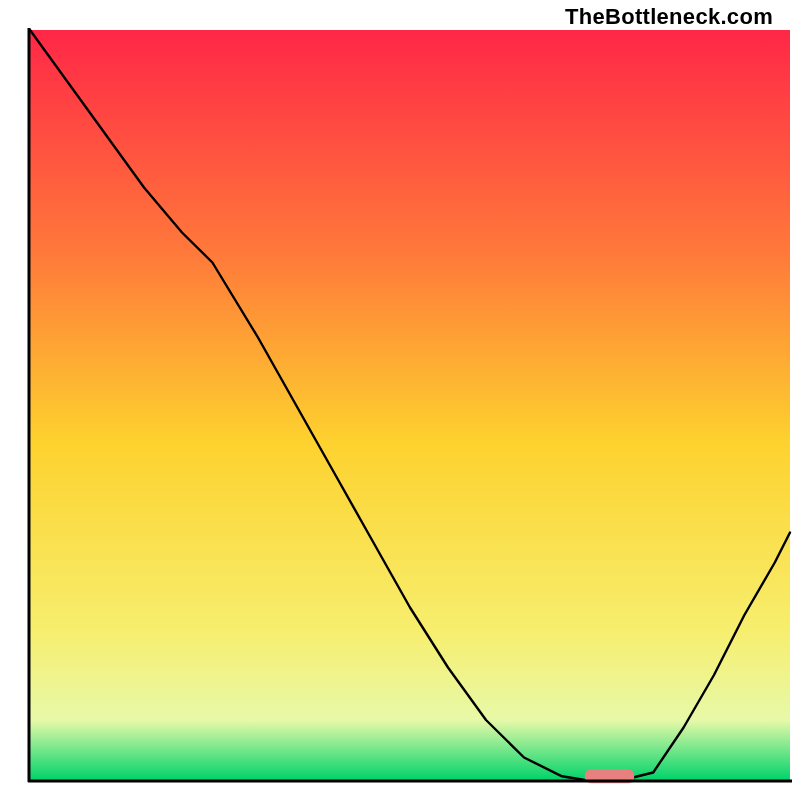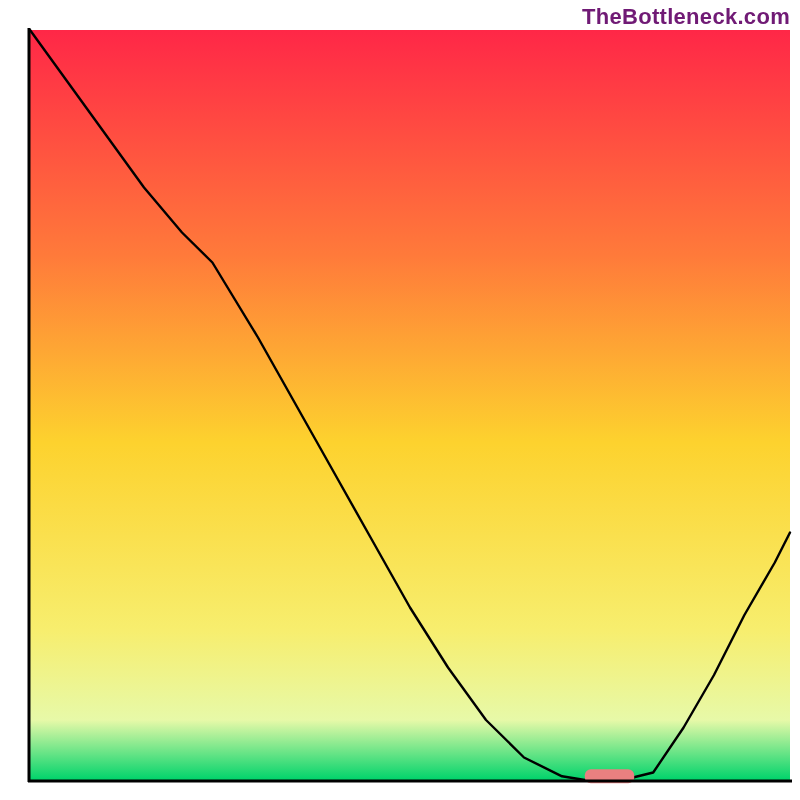--- a/index.html
+++ b/index.html
@@ -1,17 +1,17 @@
 <!DOCTYPE html>
 <html><head>
 <meta charset="utf-8">
 <style>
   html,body{margin:0;padding:0;width:800px;height:800px;background:#fff;font-family:Arial,Helvetica,sans-serif}
   .container{position:relative;width:800px;height:800px}
-  .watermark{position:absolute;top:4px;right:10px;font-size:22px;font-weight:700;color:#701a75;letter-spacing:.3px}
+  .watermark{position:absolute;top:4px;right:27px;font-size:22px;font-weight:700;color:#000000;letter-spacing:.3px}
   svg{display:block}
 </style>
 </head>
 <body>
 
 <div class="container">
   <div class="watermark">TheBottleneck.com</div>
   <svg id="chart-svg" width="800" height="800" viewBox="0 0 800 800">
     <defs>
       <linearGradient id="bg-grad" x1="0" y1="0" x2="0" y2="1">

